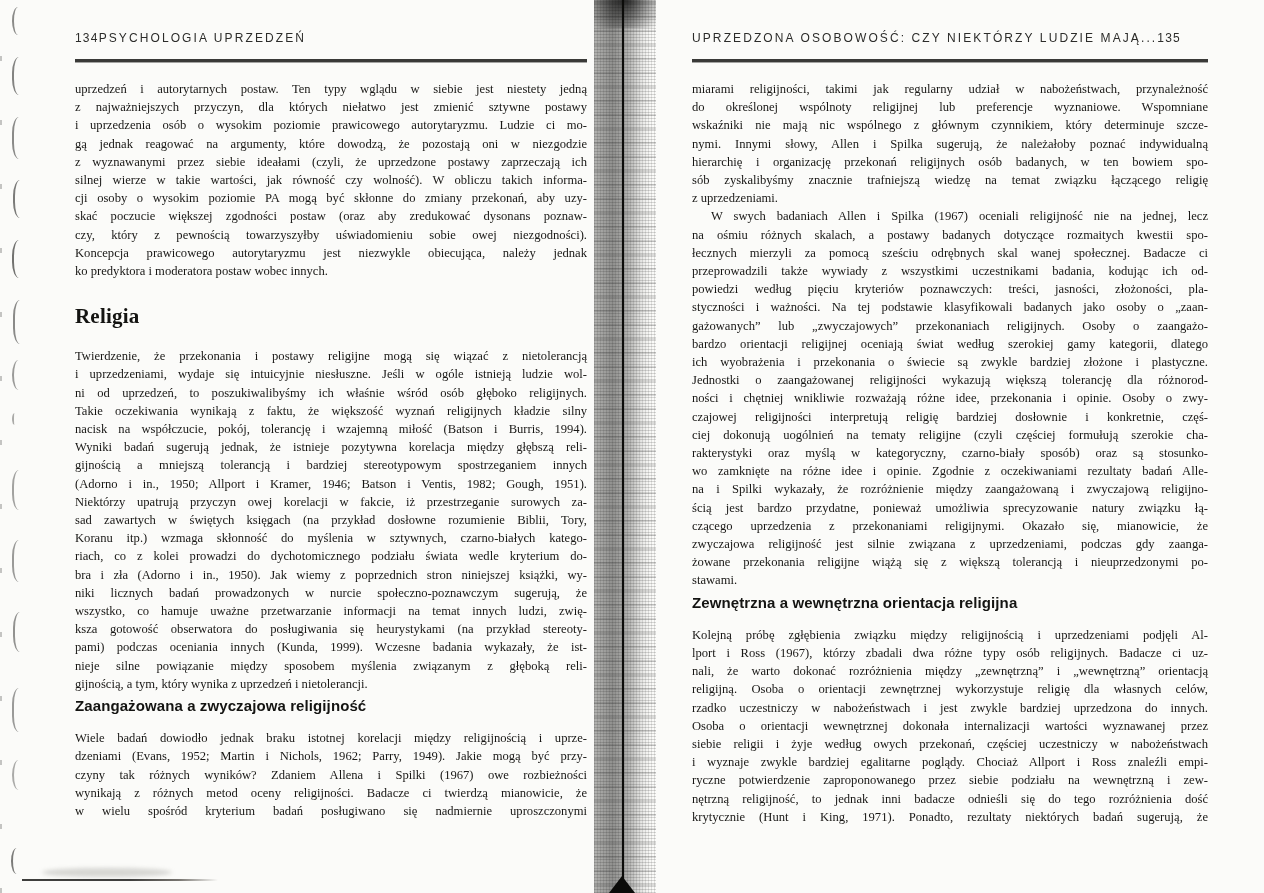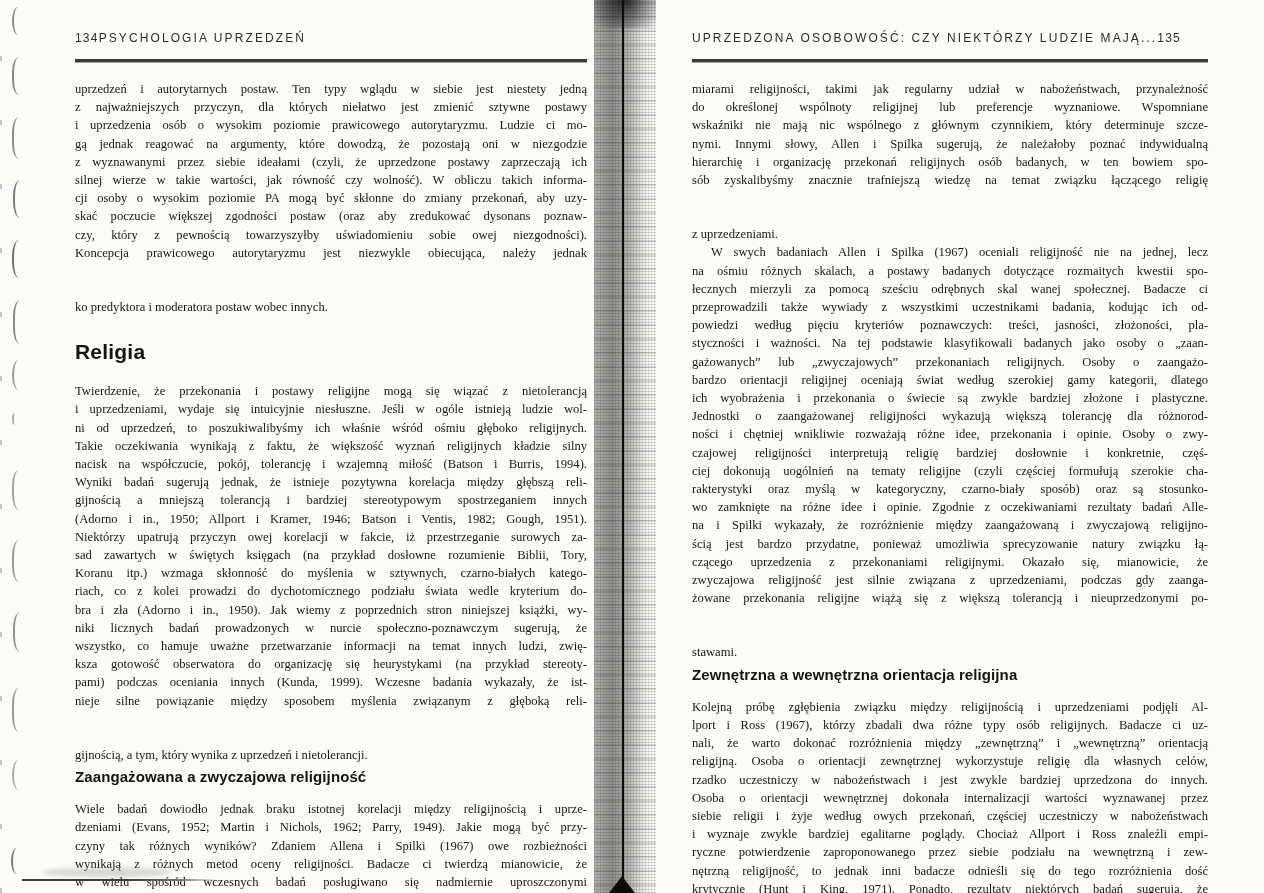--- a/index.html
+++ b/index.html
@@ -37,24 +37,24 @@
   }
   .body-col{margin-top:17px;}
 
   
   .para{margin:0;}
   .line{
     font-size:12.6px;line-height:18.2px;
     text-align:justify;text-align-last:justify;
     white-space:normal;color:var(--ink);
   }
-  .line.final{text-align-last:left;margin-top:36px;}
+  .line.final{text-align-last:left;}
   .line.indent{text-indent:19px;}
   .h1{
-    font-family:Liberation Sans, sans-serif;font-weight:bold;
+    font-family:Liberation Serif, serif;font-weight:bold;
     font-size:21px;letter-spacing:.2px;color:#141412;
     margin:24px 0 18px 0;
   }
   .h2{
     font-family:"Liberation Sans", sans-serif;font-weight:bold;
     font-size:15px;letter-spacing:.1px;color:#141412;
     margin:4px 0 15px 0;
   }
 
   
@@ -115,45 +115,45 @@
         <div class="line">cji osoby o wysokim poziomie PA mogą być skłonne do zmiany przekonań, aby uzy-</div>
         <div class="line">skać poczucie większej zgodności postaw (oraz aby zredukować dysonans poznaw-</div>
         <div class="line">czy, który z pewnością towarzyszyłby uświadomieniu sobie owej niezgodności).</div>
         <div class="line">Koncepcja prawicowego autorytaryzmu jest niezwykle obiecująca, należy jednak</div>
         <div class="line final">ko predyktora i moderatora postaw wobec innych.</div>
       </div>
       <div class="h1">Religia</div>
       <div class="para">
         <div class="line">Twierdzenie, że przekonania i postawy religijne mogą się wiązać z nietolerancją</div>
         <div class="line">i uprzedzeniami, wydaje się intuicyjnie niesłuszne. Jeśli w ogóle istnieją ludzie wol-</div>
-        <div class="line">ni od uprzedzeń, to poszukiwalibyśmy ich właśnie wśród ośmiu głęboko religijnych.</div>
+        <div class="line">ni od uprzedzeń, to poszukiwalibyśmy ich właśnie wśród osób głęboko religijnych.</div>
         <div class="line">Takie oczekiwania wynikają z faktu, że większość wyznań religijnych kładzie silny</div>
         <div class="line">nacisk na współczucie, pokój, tolerancję i wzajemną miłość (Batson i Burris, 1994).</div>
         <div class="line">Wyniki badań sugerują jednak, że istnieje pozytywna korelacja między głębszą reli-</div>
         <div class="line">gijnością a mniejszą tolerancją i bardziej stereotypowym spostrzeganiem innych</div>
         <div class="line">(Adorno i in., 1950; Allport i Kramer, 1946; Batson i Ventis, 1982; Gough, 1951).</div>
         <div class="line">Niektórzy upatrują przyczyn owej korelacji w fakcie, iż przestrzeganie surowych za-</div>
         <div class="line">sad zawartych w świętych księgach (na przykład dosłowne rozumienie Biblii, Tory,</div>
         <div class="line">Koranu itp.) wzmaga skłonność do myślenia w sztywnych, czarno-białych katego-</div>
         <div class="line">riach, co z kolei prowadzi do dychotomicznego podziału świata wedle kryterium do-</div>
         <div class="line">bra i zła (Adorno i in., 1950). Jak wiemy z poprzednich stron niniejszej książki, wy-</div>
         <div class="line">niki licznych badań prowadzonych w nurcie społeczno-poznawczym sugerują, że</div>
         <div class="line">wszystko, co hamuje uważne przetwarzanie informacji na temat innych ludzi, zwię-</div>
-        <div class="line">ksza gotowość obserwatora do organizację się heurystykami (na przykład stereoty-</div>
+        <div class="line">ksza gotowość obserwatora do posługiwania się heurystykami (na przykład stereoty-</div>
         <div class="line">pami) podczas oceniania innych (Kunda, 1999). Wczesne badania wykazały, że ist-</div>
         <div class="line">nieje silne powiązanie między sposobem myślenia związanym z głęboką reli-</div>
         <div class="line final">gijnością, a tym, który wynika z uprzedzeń i nietolerancji.</div>
       </div>
       <div class="h2">Zaangażowana a zwyczajowa religijność</div>
       <div class="para">
         <div class="line">Wiele badań dowiodło jednak braku istotnej korelacji między religijnością i uprze-</div>
         <div class="line">dzeniami (Evans, 1952; Martin i Nichols, 1962; Parry, 1949). Jakie mogą być przy-</div>
         <div class="line">czyny tak różnych wyników? Zdaniem Allena i Spilki (1967) owe rozbieżności</div>
         <div class="line">wynikają z różnych metod oceny religijności. Badacze ci twierdzą mianowicie, że</div>
-        <div class="line">w wielu spośród wczesnych badań posługiwano się nadmiernie uproszczonymi</div>
+        <div class="line">w wielu spośród kryterium badań posługiwano się nadmiernie uproszczonymi</div>
       </div>
     </div>
 </div>
 
 <div class="gutter">
   <div class="gutter-top"></div>
   <div class="gutter-spine"></div>
   <div class="gutter-foot"></div>
 </div>
 

